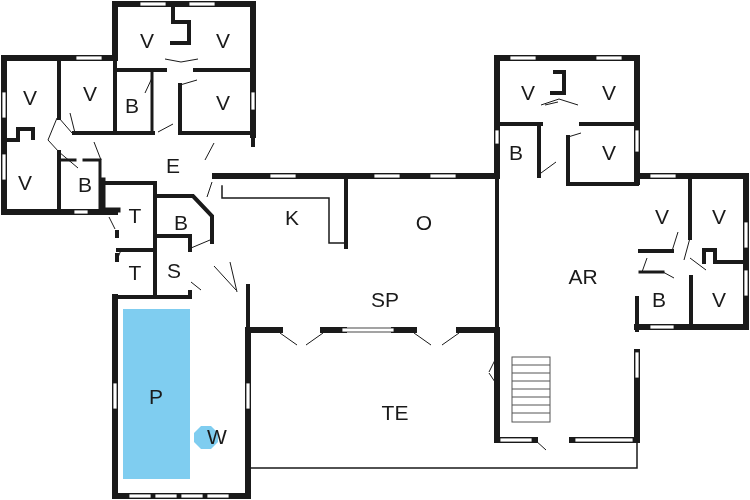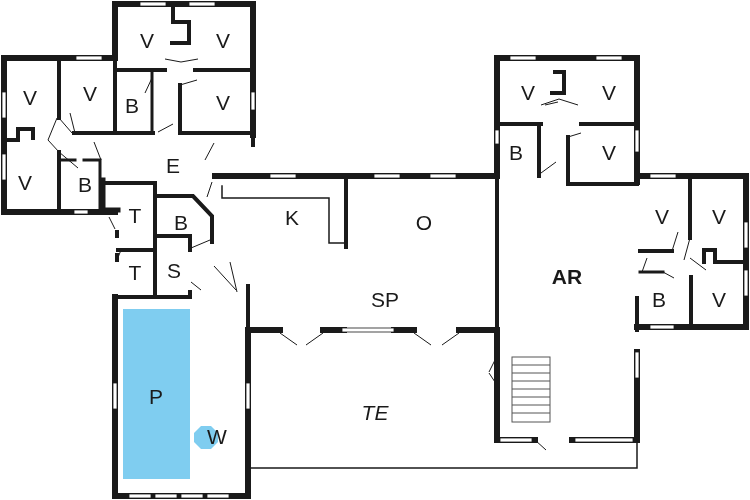--- a/index.html
+++ b/index.html
@@ -139,21 +139,21 @@
     <div class="lbl" style="left: 181px; top: 222px;">B</div>
     <div class="lbl" style="left: 135px; top: 272px;">T</div>
     <div class="lbl" style="left: 174px; top: 270px;">S</div>
     <div class="lbl" style="left: 292px; top: 217px;">K</div>
     <div class="lbl" style="left: 424px; top: 222px;">O</div>
     <div class="lbl" style="left: 385px; top: 299px;">SP</div>
     <div class="lbl" style="left: 528px; top: 92px;">V</div>
     <div class="lbl" style="left: 609px; top: 92px;">V</div>
     <div class="lbl" style="left: 516px; top: 152px;">B</div>
     <div class="lbl" style="left: 609px; top: 152px;">V</div>
-    <div class="lbl" style="left: 567px; top: 276px; font-weight: bold;">AR</div>
+    <div class="lbl" style="left: 583px; top: 276px;">AR</div>
     <div class="lbl" style="left: 662px; top: 216px;">V</div>
     <div class="lbl" style="left: 719px; top: 216px;">V</div>
     <div class="lbl" style="left: 659px; top: 299px;">B</div>
     <div class="lbl" style="left: 719px; top: 299px;">V</div>
-    <div class="lbl" style="left: 375px; top: 412px; font-style: italic;">TE</div>
+    <div class="lbl" style="left: 395px; top: 412px;">TE</div>
     <div class="lbl" style="left: 156px; top: 396px;">P</div>
     <div class="lbl" style="left: 217px; top: 436px;">W</div>
   </div>
 
 </body></html>

